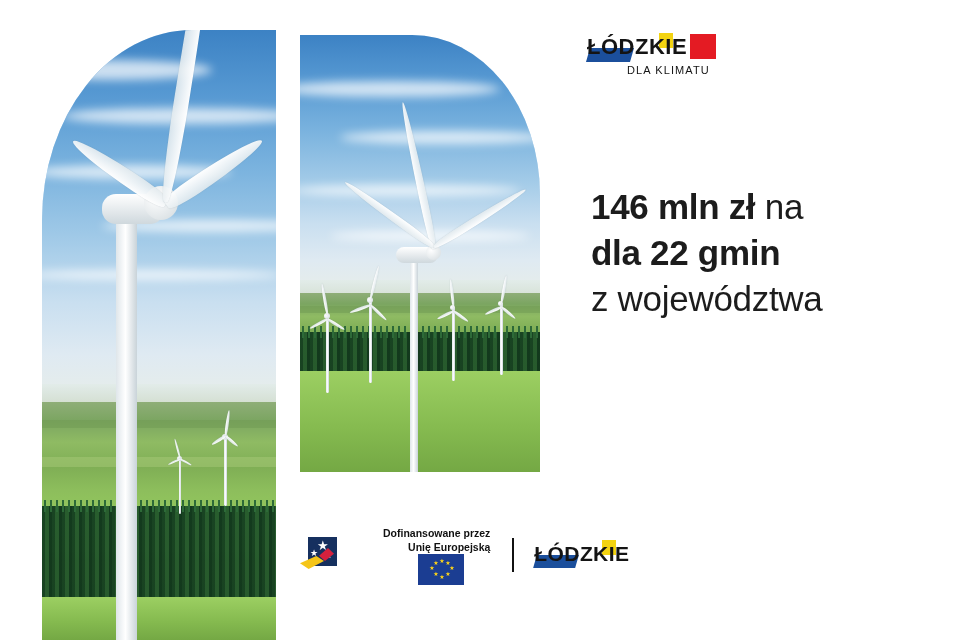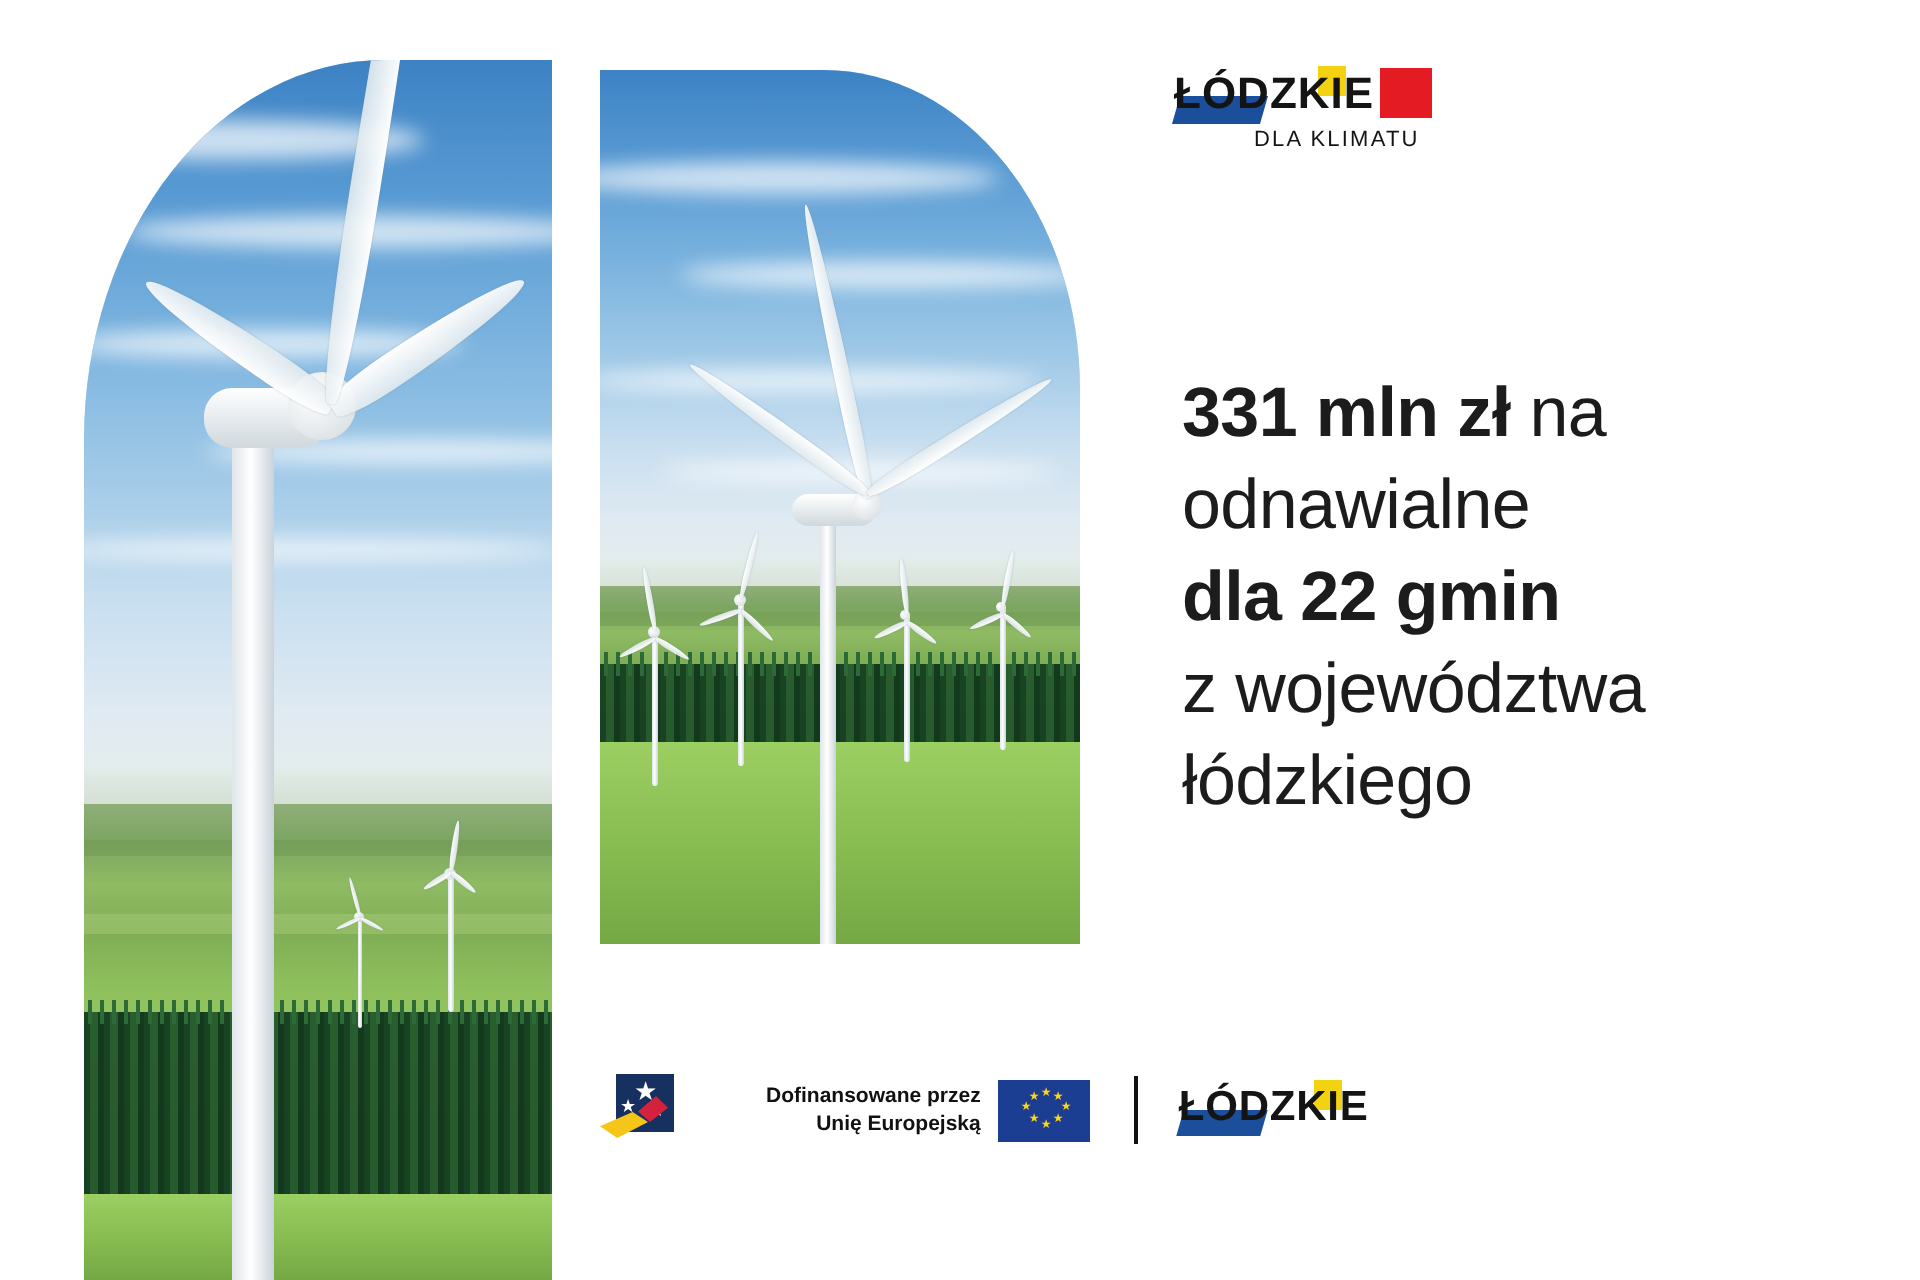--- a/index.html
+++ b/index.html
@@ -376,44 +376,42 @@
     <div class="bm-blue"></div>
     <div class="bm-yellow"></div>
     <div class="bm-red"></div>
     <div class="bm-word">ŁÓDZKIE</div>
   </div>
   <div class="bm-sub">DLA KLIMATU</div>
 </div>
 
 <div class="headline">
   <span class="line">
-    <b>331 mln zł</b><span> na</span>
+    <b>146 mln zł</b><span> na</span>
   </span>
-  <span class="line">odnawialne</span>
   <span class="line"><b>dla 22 gmin</b></span>
   <span class="line">z województwa</span>
-  <span class="line">łódzkiego</span>
 </div>
 
 <div class="footer">
 
   <div class="f-item">
     <div class="fe-mark">
       <div class="fe-sq">
         <span class="fe-star" style="left:9px; top:2px;">★</span>
         <span class="fe-star" style="left:2px; top:10px; font-size:9px;">★</span>
         <span class="fe-star" style="left:17px; top:12px; font-size:8px;">★</span>
       </div>
       <div class="fe-swoosh-y"></div>
       <div class="fe-swoosh-r"></div>
     </div>
   </div>
 
 
-  <div class="f-item" style="margin-left:36px;">
+  <div class="f-item" style="margin-left:36px;flex-direction:column;">
     <div class="f-label f-label-right">
       <div>Dofinansowane przez</div>
       <div>Unię Europejską</div>
     </div>
     <div class="eu-flag">
       <span class="eu-star" style="left:21px; top:4px;">★</span>
       <span class="eu-star" style="left:27px; top:6px;">★</span>
       <span class="eu-star" style="left:31px; top:11px;">★</span>
       <span class="eu-star" style="left:27px; top:17px;">★</span>
       <span class="eu-star" style="left:21px; top:20px;">★</span>

